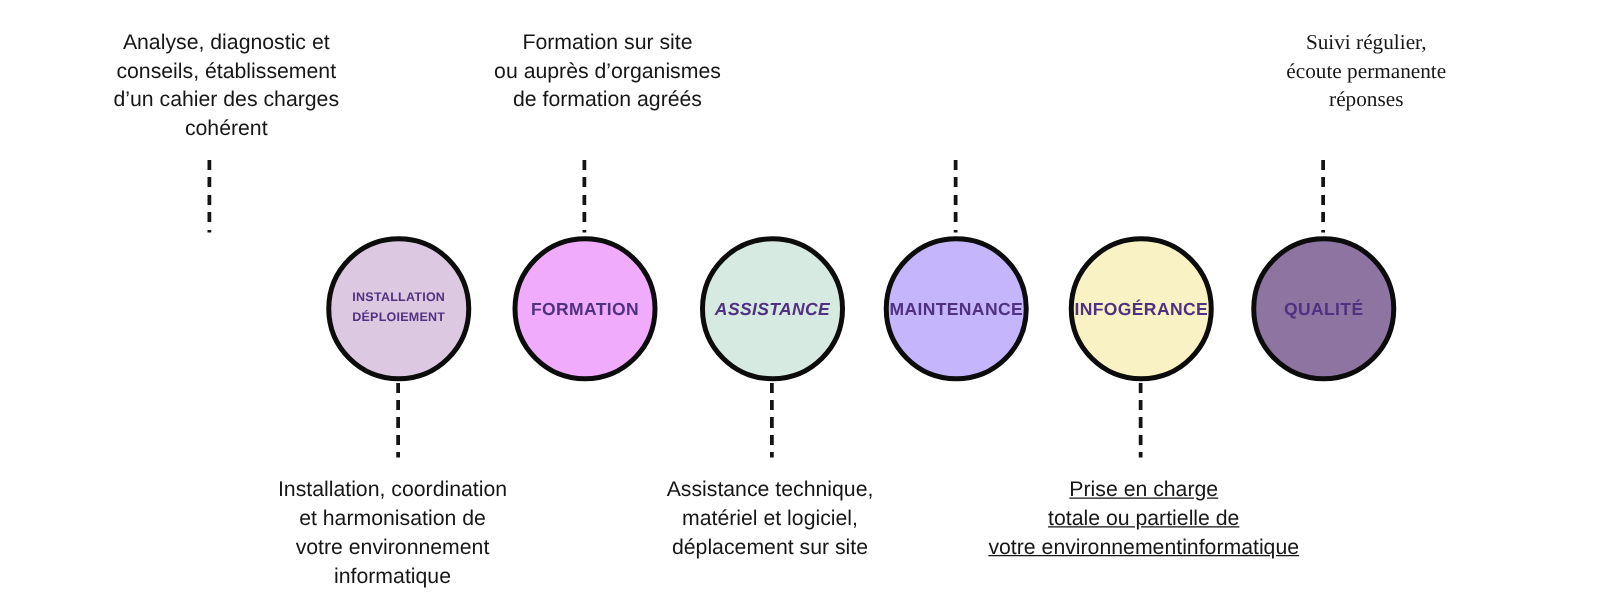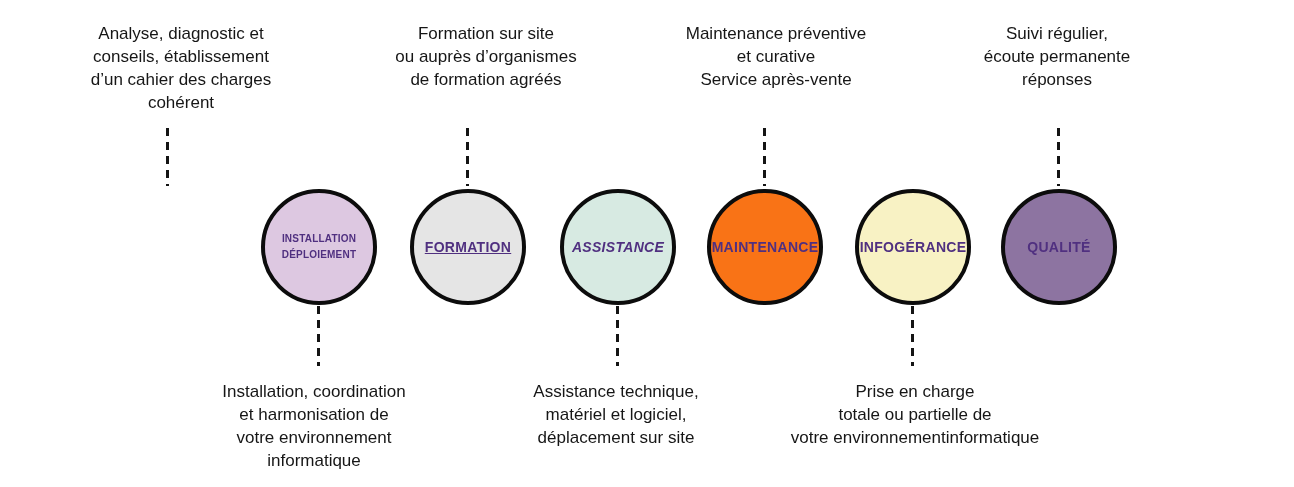--- a/index.html
+++ b/index.html
@@ -20,22 +20,22 @@
     line-height: 23px;
     color: #161616;
   }
   .desc.top { top: 22px; }
   .desc.bottom { top: 380px; }
   .d0 { left: 181px; }
   .d1 { left: 314px; }
   .d2 { left: 486px; }
   .d3 { left: 616px; }
   .d4 { left: 776px; }
-  .d5 { left: 915px; }
-  .d6 { left: 1057px; }
+  .d5 { left: 915px; text-decoration: underline; }
+  .d6 { left: 1093px; font-family: Liberation Serif, serif; }
   .connector {
     position: absolute;
     width: 3px;
     background: repeating-linear-gradient(to bottom, #141414 0 8px, transparent 8px 14px);
   }
   .connector.top { top: 128px; height: 58px; }
   .connector.bottom { top: 306px; height: 60px; }
   .c0 { left: 166px; }
   .c1 { left: 317px; }
   .c2 { left: 466px; }
@@ -75,23 +75,20 @@
 
 <div class="canvas">
 
   <div class="desc top d2">Formation sur site
 ou auprès d’organismes
 de formation agréés</div>
   <div class="desc top d0">Analyse, diagnostic et
 conseils, établissement
 d’un cahier des charges
 cohérent</div>
-  <div class="desc top d4">Maintenance préventive
-et curative
-Service après-vente</div>
   <div class="desc top d6">Suivi régulier,
 écoute permanente
 réponses</div>
 
   <div class="desc bottom d1">Installation, coordination
 et harmonisation de
 votre environnement
 informatique</div>
   <div class="desc bottom d3">Assistance technique,
 matériel et logiciel,
@@ -103,19 +100,19 @@
   <div class="connector top c0"></div>
   <div class="connector top c2"></div>
   <div class="connector top c4"></div>
   <div class="connector top c6"></div>
   <div class="connector bottom c1"></div>
   <div class="connector bottom c3"></div>
   <div class="connector bottom c5"></div>
 
   <div class="circle p1 small-label" style="background: rgb(221, 200, 225);">INSTALLATION
 DÉPLOIEMENT</div>
-  <div class="circle p2" style="background: #e5e5e5; text-decoration: underline;">FORMATION</div>
+  <div class="circle p2" style="background: #f0abfc;">FORMATION</div>
   <div class="circle p3" style="background: rgb(215, 234, 226); font-style: italic;">ASSISTANCE</div>
-  <div class="circle p4" style="background: #f97316; text-align: right;">MAINTENANCE</div>
+  <div class="circle p4" style="background: #c4b5fd; text-align: right;">MAINTENANCE</div>
   <div class="circle p5" style="background: rgb(248, 242, 196);">INFOGÉRANCE</div>
   <div class="circle p6" style="background: rgb(141, 116, 161);">QUALITÉ</div>
 
 </div>
 
 </body></html>

